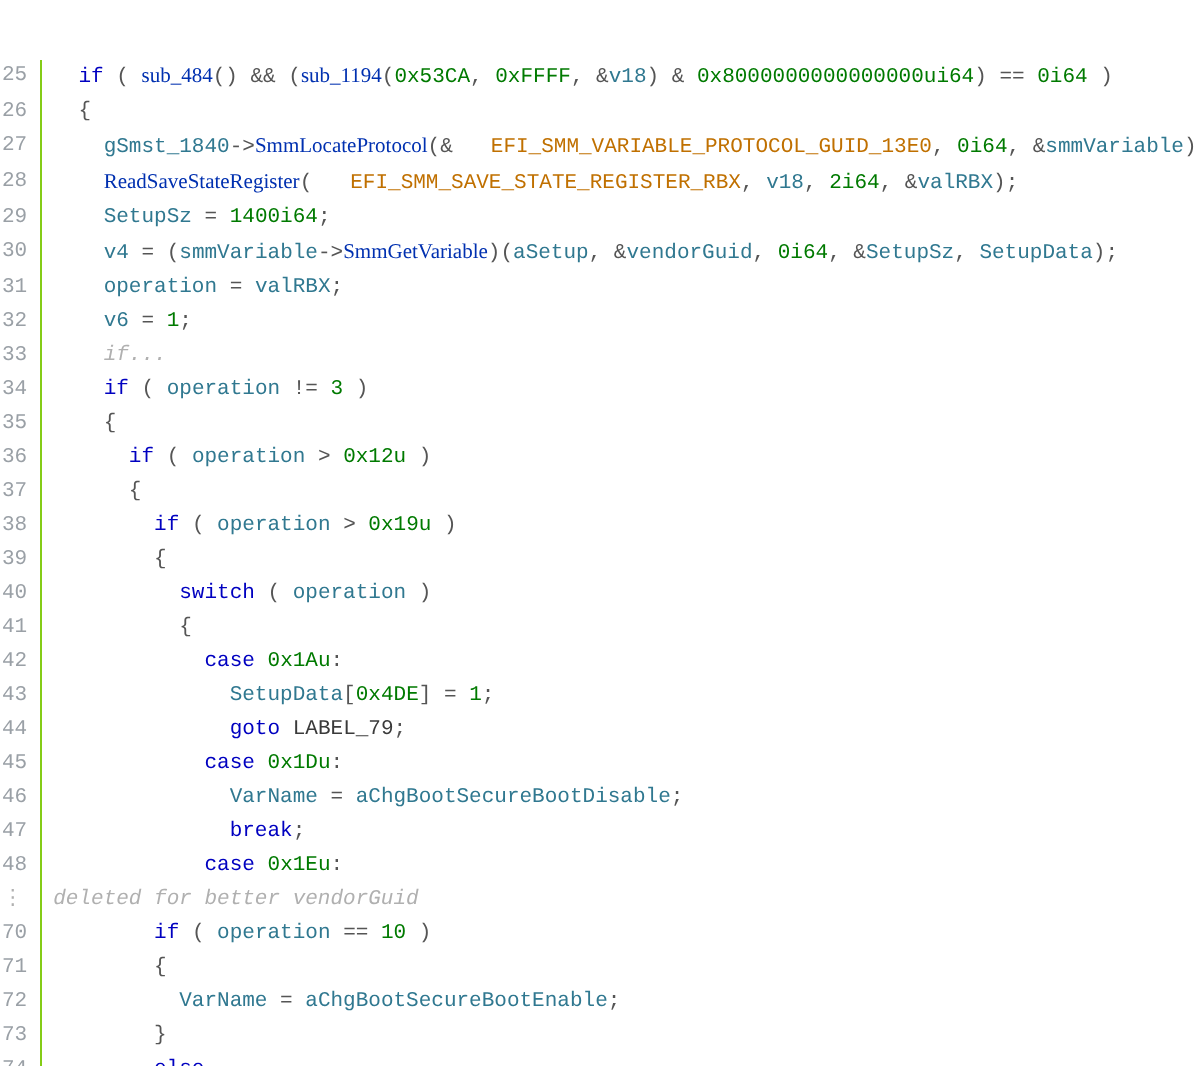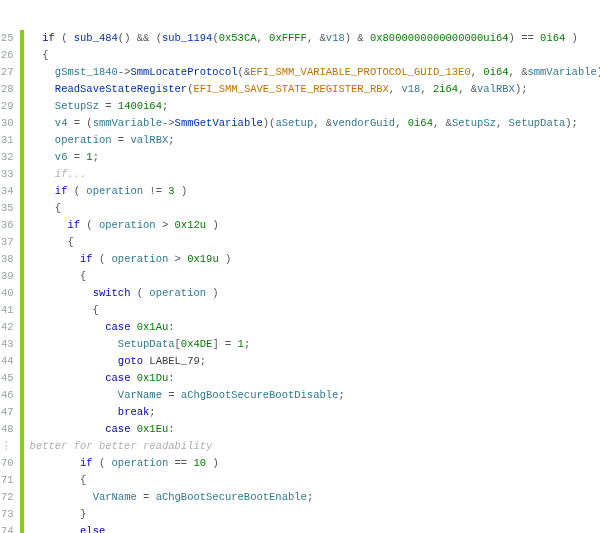--- a/index.html
+++ b/index.html
@@ -19,52 +19,52 @@
   table.code {
     border-collapse: collapse;
     width: 100%;
   }
   td.gutter {
     width: 26px;
     text-align: right;
     vertical-align: top;
     padding-right: 6px;
     color: #9aa0a6;
-    border-right: 4px solid #84cc16;
+    border-right: 1px solid #84cc16;
     user-select: none;
     font-family: Consolas, "Courier New", monospace;
     font-size: 10.5px;
     line-height: 15px;
   }
   td.codecell {
     padding-left: 6px;
     font-family: Consolas, "Courier New", monospace;
     font-size: 10.5px;
     line-height: 15px;
     white-space: pre;
     vertical-align: top;
   }
   .c-kw   { color: #0000c0; font-family: Liberation Mono, monospace; }
   .c-gbl  { color: #307890; }
   .c-num  { color: #007a00; }
-  .c-macro{ color: #c07000; }
+  .c-macro{ color: #c07000; padding-left: 19px; }
   .c-lbl  { color: #3a3a3a; text-align: right; }
-  .c-call { color: #0030b0; }
+  .c-call { color: #0030b0; font-family: Liberation Serif, serif; }
   .c-pun  { color: #555555; }
   .c-dim  { color: #b0b0b0; font-style: italic; }
   .c-dots { color: #b0b0b0; letter-spacing: 2px; }
   td.gutter.dim { color: #cccccc; }
 </style>
 </head>
 <body>
 
 <div class="code-area">
   <table class="code">
     <tbody id="code-body-1"><tr><td class="gutter">25</td><td class="codecell"><span class="c-pun">  </span><span class="c-kw">if</span><span class="c-pun"> ( </span><span class="c-call">sub_484</span><span class="c-pun">() &amp;&amp; (</span><span class="c-call">sub_1194</span><span class="c-pun">(</span><span class="c-num">0x53CA</span><span class="c-pun">, </span><span class="c-num">0xFFFF</span><span class="c-pun">, &amp;</span><span class="c-gbl">v18</span><span class="c-pun">) &amp; </span><span class="c-num">0x8000000000000000ui64</span><span class="c-pun">) == </span><span class="c-num">0i64</span><span class="c-pun"> )</span></td></tr><tr><td class="gutter">26</td><td class="codecell"><span class="c-pun">  {</span></td></tr><tr><td class="gutter">27</td><td class="codecell"><span class="c-pun">    </span><span class="c-gbl">gSmst_1840</span><span class="c-pun">-&gt;</span><span class="c-call">SmmLocateProtocol</span><span class="c-pun">(&amp;</span><span class="c-macro">EFI_SMM_VARIABLE_PROTOCOL_GUID_13E0</span><span class="c-pun">, </span><span class="c-num">0i64</span><span class="c-pun">, &amp;</span><span class="c-gbl">smmVariable</span><span class="c-pun">);</span></td></tr><tr><td class="gutter">28</td><td class="codecell"><span class="c-pun">    </span><span class="c-call">ReadSaveStateRegister</span><span class="c-pun">(</span><span class="c-macro">EFI_SMM_SAVE_STATE_REGISTER_RBX</span><span class="c-pun">, </span><span class="c-gbl">v18</span><span class="c-pun">, </span><span class="c-num">2i64</span><span class="c-pun">, &amp;</span><span class="c-gbl">valRBX</span><span class="c-pun">);</span></td></tr><tr><td class="gutter">29</td><td class="codecell"><span class="c-pun">    </span><span class="c-gbl">SetupSz</span><span class="c-pun"> = </span><span class="c-num">1400i64</span><span class="c-pun">;</span></td></tr><tr><td class="gutter">30</td><td class="codecell"><span class="c-pun">    </span><span class="c-gbl">v4</span><span class="c-pun"> = (</span><span class="c-gbl">smmVariable</span><span class="c-pun">-&gt;</span><span class="c-call">SmmGetVariable</span><span class="c-pun">)(</span><span class="c-gbl">aSetup</span><span class="c-pun">, &amp;</span><span class="c-gbl">vendorGuid</span><span class="c-pun">, </span><span class="c-num">0i64</span><span class="c-pun">, &amp;</span><span class="c-gbl">SetupSz</span><span class="c-pun">, </span><span class="c-gbl">SetupData</span><span class="c-pun">);</span></td></tr><tr><td class="gutter">31</td><td class="codecell"><span class="c-pun">    </span><span class="c-gbl">operation</span><span class="c-pun"> = </span><span class="c-gbl">valRBX</span><span class="c-pun">;</span></td></tr><tr><td class="gutter">32</td><td class="codecell"><span class="c-pun">    </span><span class="c-gbl">v6</span><span class="c-pun"> = </span><span class="c-num">1</span><span class="c-pun">;</span></td></tr><tr><td class="gutter">33</td><td class="codecell"><span class="c-pun">    </span><span class="c-dim">if...</span></td></tr><tr><td class="gutter">34</td><td class="codecell"><span class="c-pun">    </span><span class="c-kw">if</span><span class="c-pun"> ( </span><span class="c-gbl">operation</span><span class="c-pun"> != </span><span class="c-num">3</span><span class="c-pun"> )</span></td></tr><tr><td class="gutter">35</td><td class="codecell"><span class="c-pun">    {</span></td></tr><tr><td class="gutter">36</td><td class="codecell"><span class="c-pun">      </span><span class="c-kw">if</span><span class="c-pun"> ( </span><span class="c-gbl">operation</span><span class="c-pun"> &gt; </span><span class="c-num">0x12u</span><span class="c-pun"> )</span></td></tr><tr><td class="gutter">37</td><td class="codecell"><span class="c-pun">      {</span></td></tr><tr><td class="gutter">38</td><td class="codecell"><span class="c-pun">        </span><span class="c-kw">if</span><span class="c-pun"> ( </span><span class="c-gbl">operation</span><span class="c-pun"> &gt; </span><span class="c-num">0x19u</span><span class="c-pun"> )</span></td></tr><tr><td class="gutter">39</td><td class="codecell"><span class="c-pun">        {</span></td></tr><tr><td class="gutter">40</td><td class="codecell"><span class="c-pun">          </span><span class="c-kw">switch</span><span class="c-pun"> ( </span><span class="c-gbl">operation</span><span class="c-pun"> )</span></td></tr><tr><td class="gutter">41</td><td class="codecell"><span class="c-pun">          {</span></td></tr><tr><td class="gutter">42</td><td class="codecell"><span class="c-pun">            </span><span class="c-kw">case</span><span class="c-pun"> </span><span class="c-num">0x1Au</span><span class="c-pun">:</span></td></tr><tr><td class="gutter">43</td><td class="codecell"><span class="c-pun">              </span><span class="c-gbl">SetupData</span><span class="c-pun">[</span><span class="c-num">0x4DE</span><span class="c-pun">] = </span><span class="c-num">1</span><span class="c-pun">;</span></td></tr><tr><td class="gutter">44</td><td class="codecell"><span class="c-pun">              </span><span class="c-kw">goto</span><span class="c-pun"> </span><span class="c-lbl">LABEL_79</span><span class="c-pun">;</span></td></tr><tr><td class="gutter">45</td><td class="codecell"><span class="c-pun">            </span><span class="c-kw">case</span><span class="c-pun"> </span><span class="c-num">0x1Du</span><span class="c-pun">:</span></td></tr><tr><td class="gutter">46</td><td class="codecell"><span class="c-pun">              </span><span class="c-gbl">VarName</span><span class="c-pun"> = </span><span class="c-gbl">aChgBootSecureBootDisable</span><span class="c-pun">;</span></td></tr><tr><td class="gutter">47</td><td class="codecell"><span class="c-pun">              </span><span class="c-kw">break</span><span class="c-pun">;</span></td></tr><tr><td class="gutter">48</td><td class="codecell"><span class="c-pun">            </span><span class="c-kw">case</span><span class="c-pun"> </span><span class="c-num">0x1Eu</span><span class="c-pun">:</span></td></tr></tbody>
     <tbody id="code-snip">
       <tr>
         <td class="gutter dim"><span class="c-dots">⋮</span></td>
-        <td class="codecell"><span class="c-dim">better for better readability</span></td>
+        <td class="codecell"><span class="c-dim">deleted for better vendorGuid</span></td>
       </tr>
     </tbody>
     <tbody id="code-body-2"><tr><td class="gutter">70</td><td class="codecell"><span class="c-pun">        </span><span class="c-kw">if</span><span class="c-pun"> ( </span><span class="c-gbl">operation</span><span class="c-pun"> == </span><span class="c-num">10</span><span class="c-pun"> )</span></td></tr><tr><td class="gutter">71</td><td class="codecell"><span class="c-pun">        {</span></td></tr><tr><td class="gutter">72</td><td class="codecell"><span class="c-pun">          </span><span class="c-gbl">VarName</span><span class="c-pun"> = </span><span class="c-gbl">aChgBootSecureBootEnable</span><span class="c-pun">;</span></td></tr><tr><td class="gutter">73</td><td class="codecell"><span class="c-pun">        }</span></td></tr><tr><td class="gutter">74</td><td class="codecell"><span class="c-pun">        </span><span class="c-kw">else</span></td></tr></tbody>
   </table>
 </div>
 
 </body></html>

